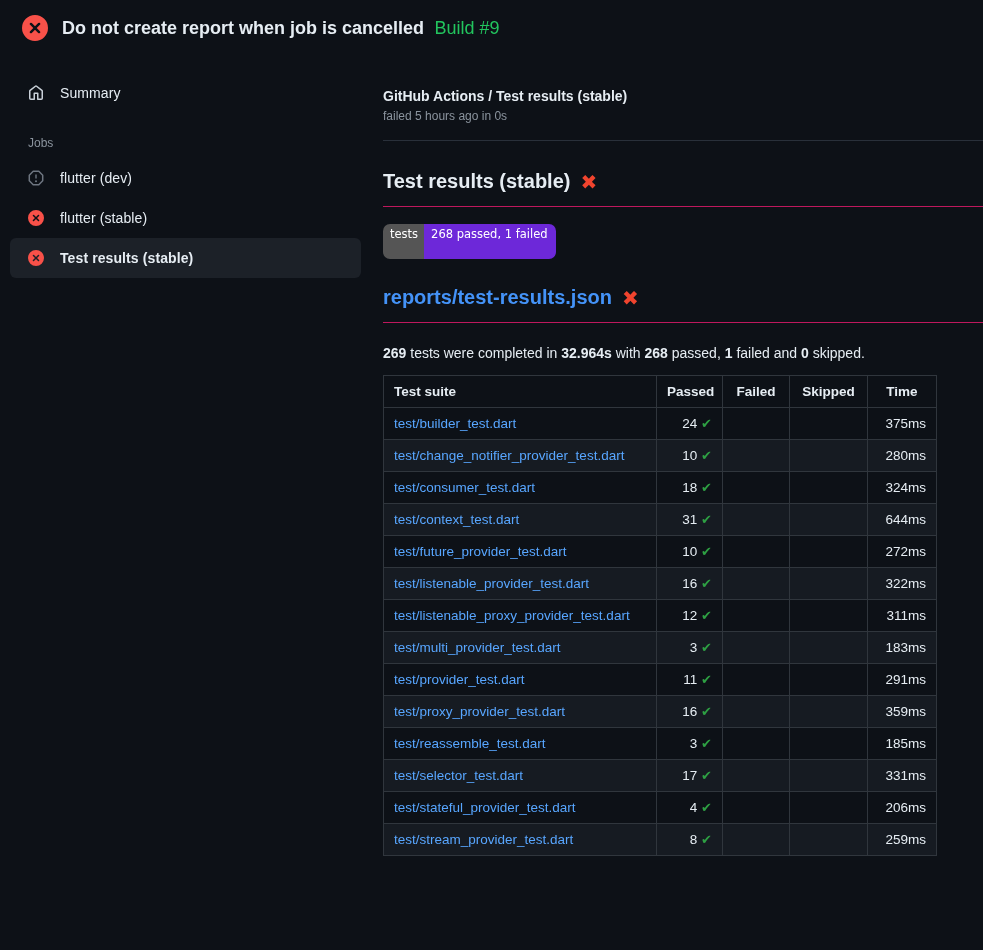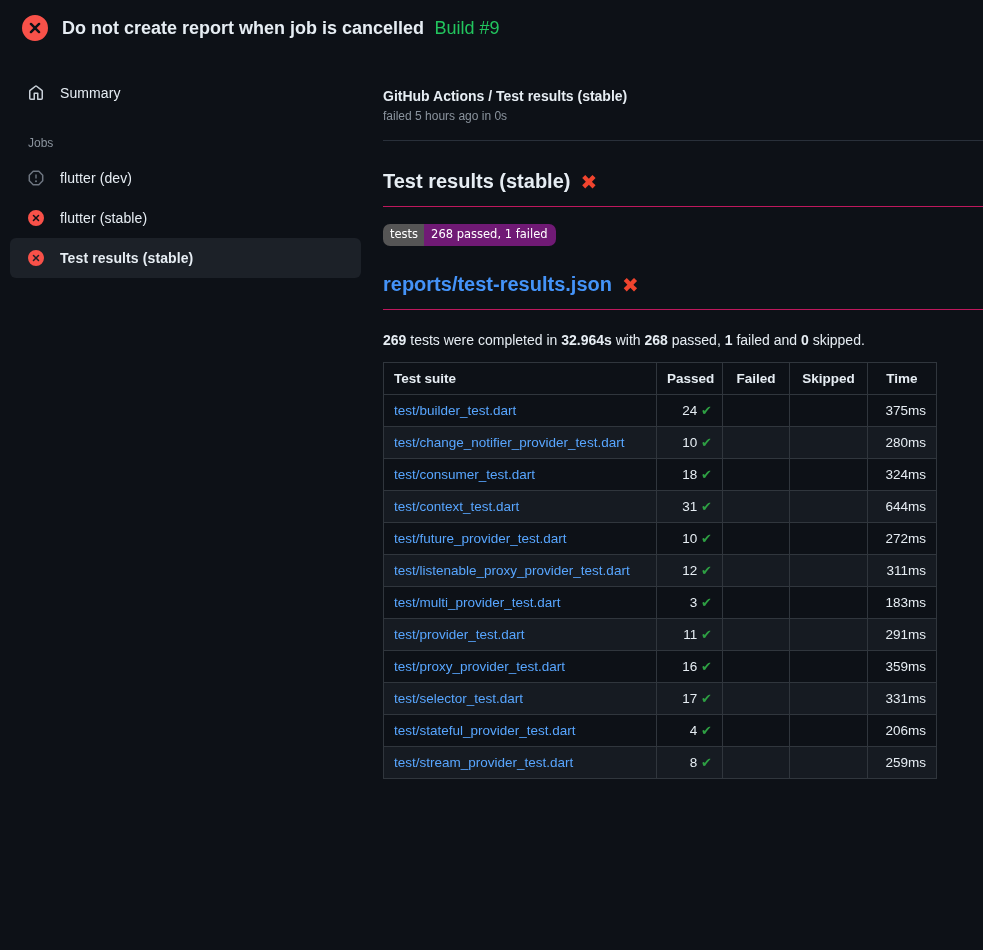--- a/index.html
+++ b/index.html
@@ -33,21 +33,21 @@
   h2.section-title{font-size:20px;font-weight:600;color:#e6edf3;margin:29px 0 0 0;
     padding-bottom:12px;border-bottom:1px solid #be185d;display:block;}
   .head-x{color:#f0442e;font-size:20px;margin-left:10px;font-family:"DejaVu Sans",sans-serif;font-weight:bold;vertical-align:-1px;}
   h2.report-title{margin-top:27px;}
   h2.report-title .link{color:#4493f8;text-decoration:none;cursor:pointer;}
   
   .badge-row{margin-top:17px;}
   .badge{display:inline-flex;font-size:11.5px;line-height:1;border-radius:7px;overflow:hidden;
     font-family:"DejaVu Sans",sans-serif;color:#fff;}
   .badge .k{background:#555555;padding:5px 6px 5px 7px;}
-  .badge .v{background:#701a75;padding:5px 8px 5px 7px;}
+  .badge .v{background:#6d28d9;padding:5px 8px 18px 7px;}
   
   .summary-line{font-size:14px;color:#e6edf3;margin-top:22px;}
   .summary-line b{font-weight:bold;}
   
   table.results{border-collapse:collapse;margin-top:13px;width:553px;table-layout:fixed;
     font-size:13.5px;}
   .results th,.results td{border:1px solid #30363d;padding:8px 10px;box-sizing:border-box;
     white-space:nowrap;overflow:hidden;}
   .results th{font-weight:bold;color:#e6edf3;text-align:center;}
   .results th.suite-h{text-align:left;}
@@ -179,20 +179,27 @@
             <td class="num">644ms</td>
           </tr>
           <tr>
             <td class="suite"><a>test/future_provider_test.dart</a></td>
             <td class="num">10 <span class="ok">✔</span></td>
             <td class="num"></td>
             <td class="num"></td>
             <td class="num">272ms</td>
           </tr>
           <tr>
+            <td class="suite"><a>test/listenable_provider_test.dart</a></td>
+            <td class="num">16 <span class="ok">✔</span></td>
+            <td class="num"></td>
+            <td class="num"></td>
+            <td class="num">322ms</td>
+          </tr>
+          <tr>
             <td class="suite"><a>test/listenable_proxy_provider_test.dart</a></td>
             <td class="num">12 <span class="ok">✔</span></td>
             <td class="num"></td>
             <td class="num"></td>
             <td class="num">311ms</td>
           </tr>
           <tr>
             <td class="suite"><a>test/multi_provider_test.dart</a></td>
             <td class="num">3 <span class="ok">✔</span></td>
             <td class="num"></td>
@@ -205,20 +212,27 @@
             <td class="num"></td>
             <td class="num"></td>
             <td class="num">291ms</td>
           </tr>
           <tr>
             <td class="suite"><a>test/proxy_provider_test.dart</a></td>
             <td class="num">16 <span class="ok">✔</span></td>
             <td class="num"></td>
             <td class="num"></td>
             <td class="num">359ms</td>
+          </tr>
+          <tr>
+            <td class="suite"><a>test/reassemble_test.dart</a></td>
+            <td class="num">3 <span class="ok">✔</span></td>
+            <td class="num"></td>
+            <td class="num"></td>
+            <td class="num">185ms</td>
           </tr>
           <tr>
             <td class="suite"><a>test/selector_test.dart</a></td>
             <td class="num">17 <span class="ok">✔</span></td>
             <td class="num"></td>
             <td class="num"></td>
             <td class="num">331ms</td>
           </tr>
           <tr>
             <td class="suite"><a>test/stateful_provider_test.dart</a></td>

